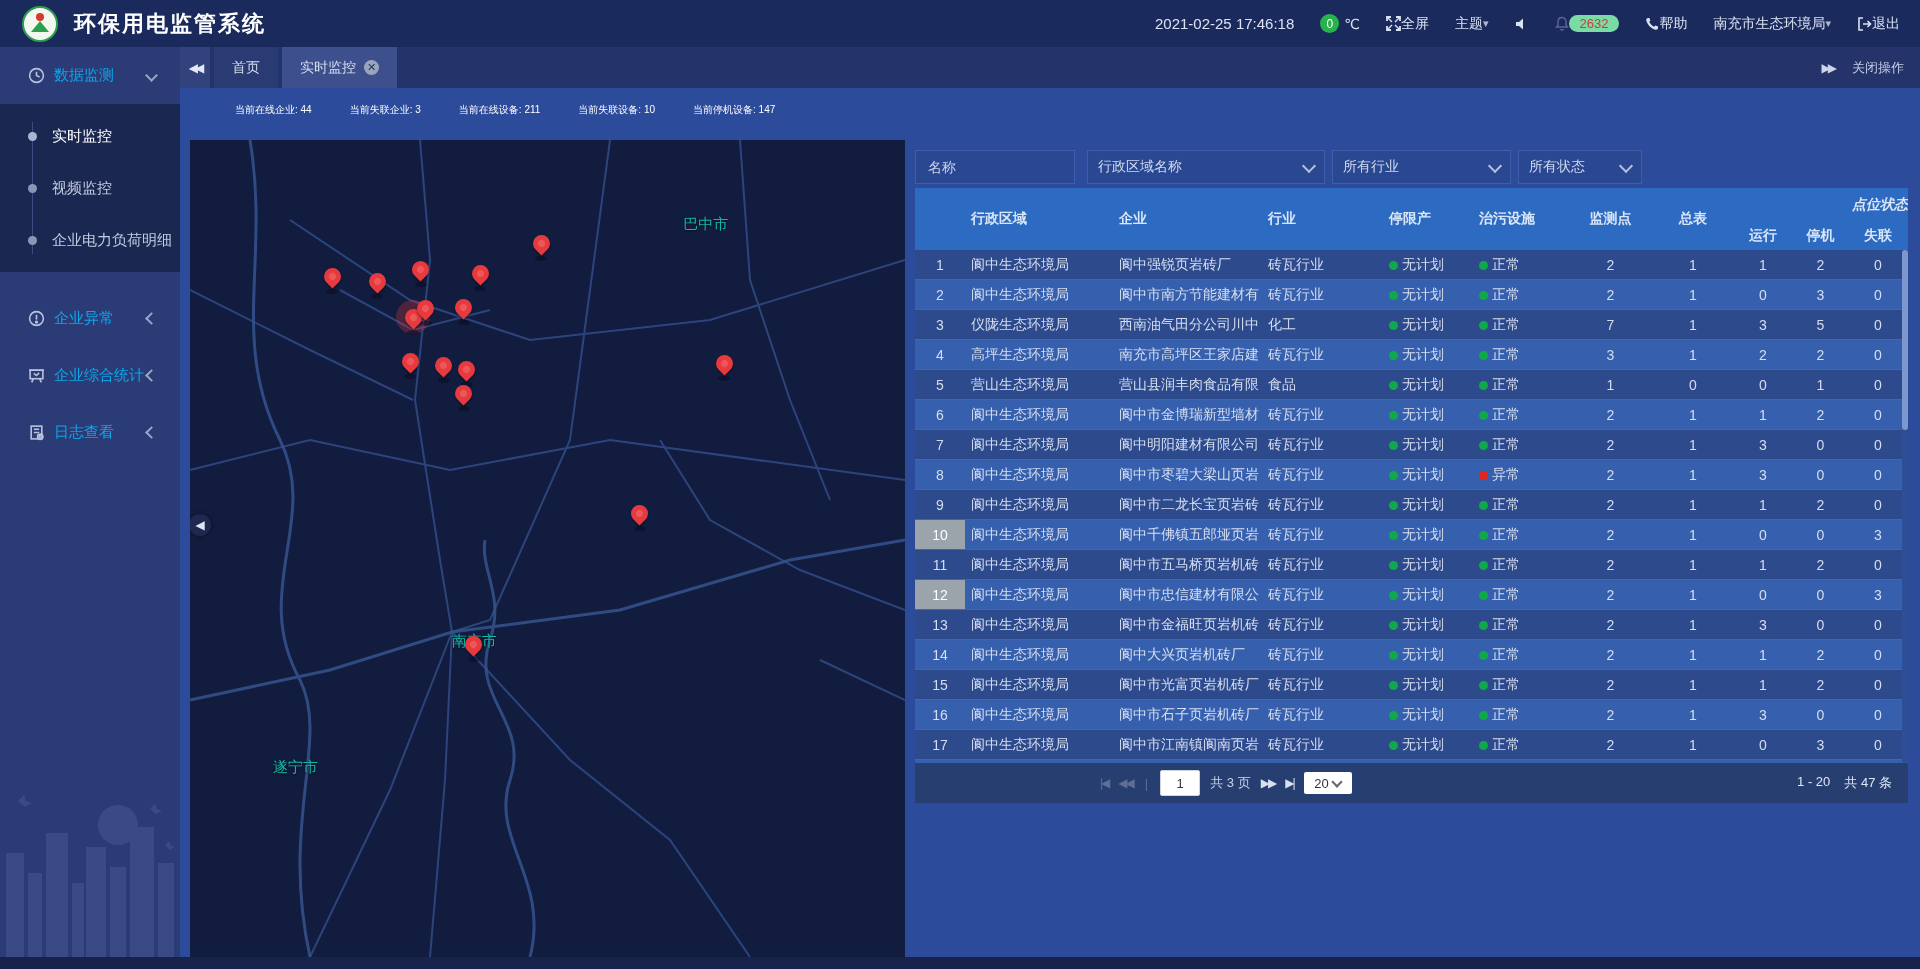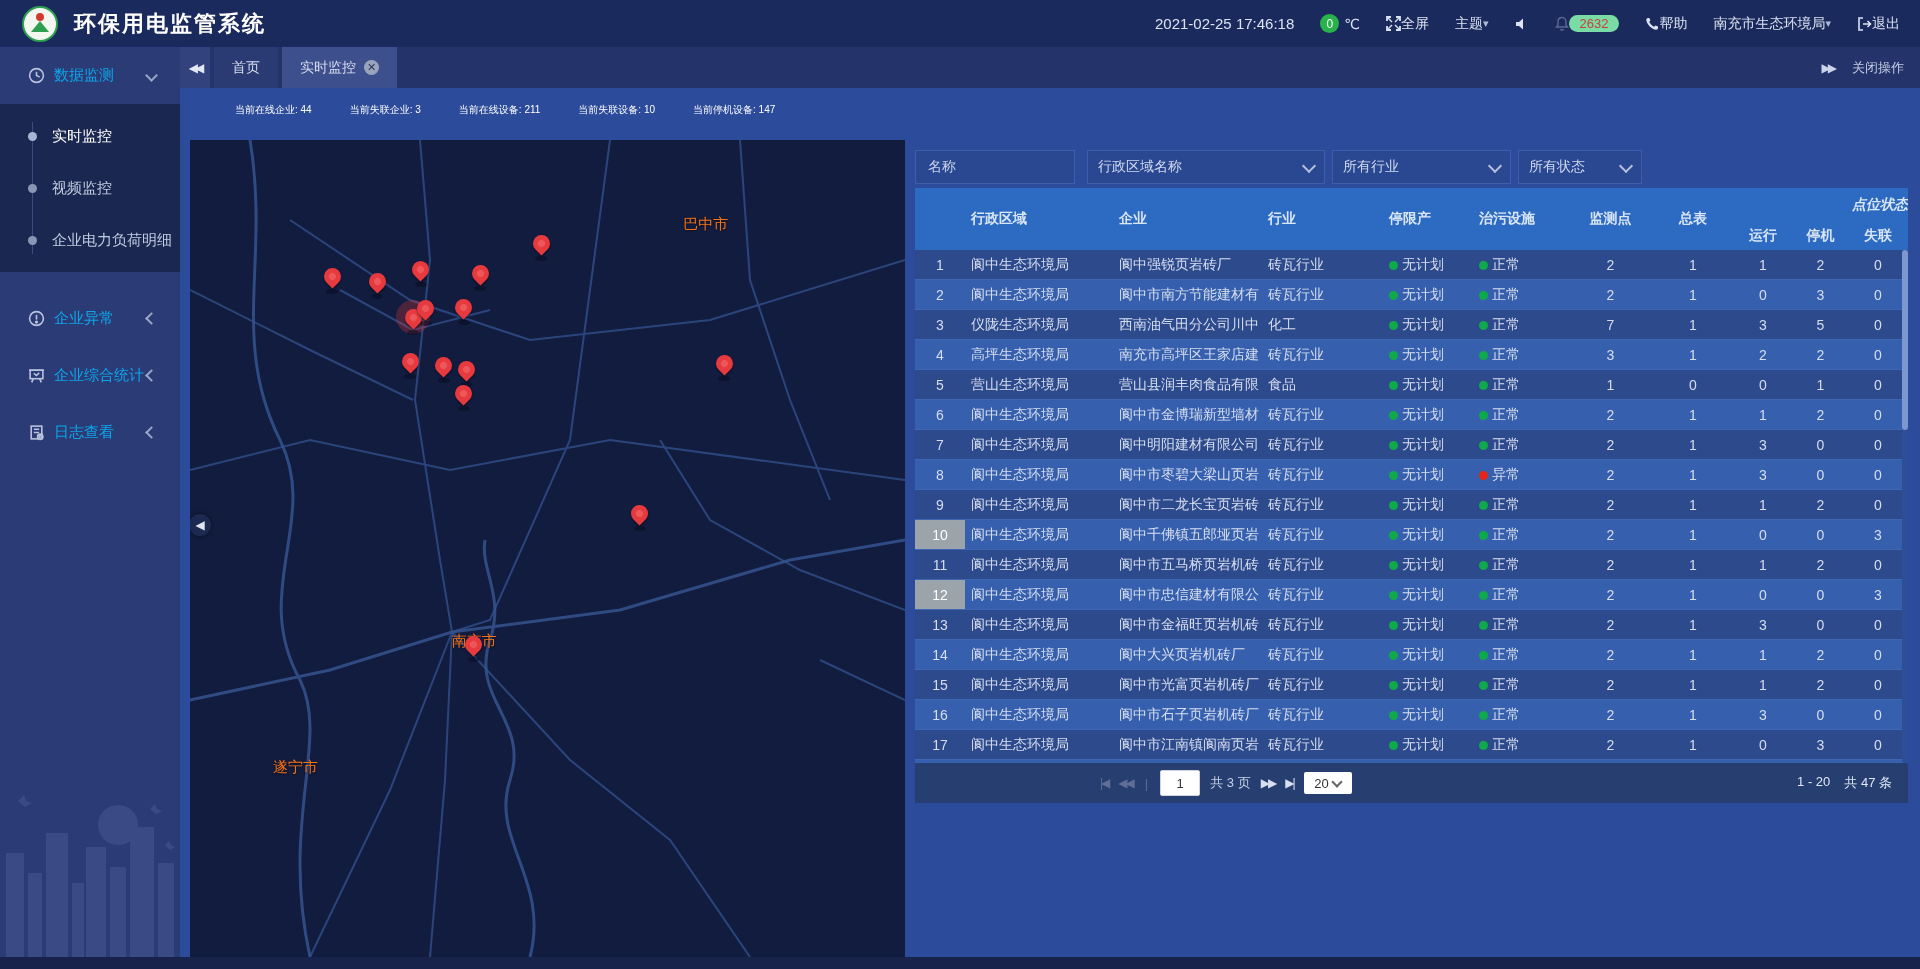--- a/index.html
+++ b/index.html
@@ -60,40 +60,40 @@
 
   
   .content{position:absolute;left:180px;top:88px;width:1740px;height:869px;background:#2c4b9a;}
   .statsbar{position:absolute;left:0;top:0;width:100%;height:44px;display:flex;align-items:center;
             padding-left:55px;gap:38px;color:#ffffff;font-size:10px;box-sizing:border-box;}
   .stat{white-space:nowrap;}
 
   
   .map{position:absolute;left:10px;top:52px;width:715px;height:817px;background:#121c3e;overflow:hidden;}
   .map svg.roads{position:absolute;left:0;top:0;}
-  .city-label{position:absolute;color:#f97316;font-size:15px;text-shadow:0 1px 2px rgba(0,0,0,.6);white-space:nowrap;}
+  .city-label{position:absolute;color:#14b8a6;font-size:15px;text-shadow:0 1px 2px rgba(0,0,0,.6);white-space:nowrap;}
   .pin-wrap{position:absolute;width:0;height:0;}
   .pin-wrap .pin{position:absolute;left:-8.5px;top:-24px;width:17px;height:17px;background:#e73a3f;
         border-radius:50% 50% 50% 0;transform:rotate(-45deg);box-shadow:-1px 1px 2px rgba(0,0,0,.45);}
   .pin-wrap .pin::after{content:'';position:absolute;left:5px;top:5px;width:7px;height:7px;border-radius:50%;
         background:#f2706f;opacity:.55;}
   .pin-shadow{position:absolute;left:-6px;top:-3px;width:12px;height:5px;background:rgba(5,10,30,.5);border-radius:50%;}
   .pin-wrap.halo::before{content:'';position:absolute;left:-17px;top:-33px;width:34px;height:34px;border-radius:50%;
         background:rgba(232,58,62,.28);}
   .collapse-handle{position:absolute;left:-1px;top:374px;width:22px;height:22px;border-radius:50%;background:#1d2950;
         color:#dfe5f2;display:flex;align-items:center;justify-content:center;font-size:12px;cursor:pointer;
         box-shadow:0 0 4px rgba(0,0,0,.5);z-index:5;}
 
   
   .filters{position:absolute;left:735px;top:62px;height:34px;display:flex;}
   .f-box{height:34px;background:#2a4791;border:1px solid #405dab;box-sizing:border-box;color:#cfd9ee;
          font-size:14px;display:flex;align-items:center;padding:0 10px;cursor:pointer;}
   .f-input{width:160px;margin-right:12px;}
   .f-input input{background:transparent;border:none;outline:none;color:#bef264;font-size:14px;width:100%;
-         font-family:Liberation Mono, monospace;}
+         font-family:Liberation Sans, sans-serif;}
   .f-input input::placeholder{color:#cfd9ee;opacity:.95;}
   .f-select{justify-content:space-between;}
   .f-region{width:238px;margin-right:7px;}
   .f-industry{width:179px;margin-right:7px;}
   .f-status{width:124px;}
   .f-chev{width:8px;height:8px;border-left:2px solid #b6c1dd;border-bottom:2px solid #b6c1dd;
          transform:rotate(-45deg);margin-left:10px;margin-top:-3px;}
 
   
   .table-wrap{position:absolute;left:735px;top:100px;width:993px;height:575px;overflow:hidden;}

